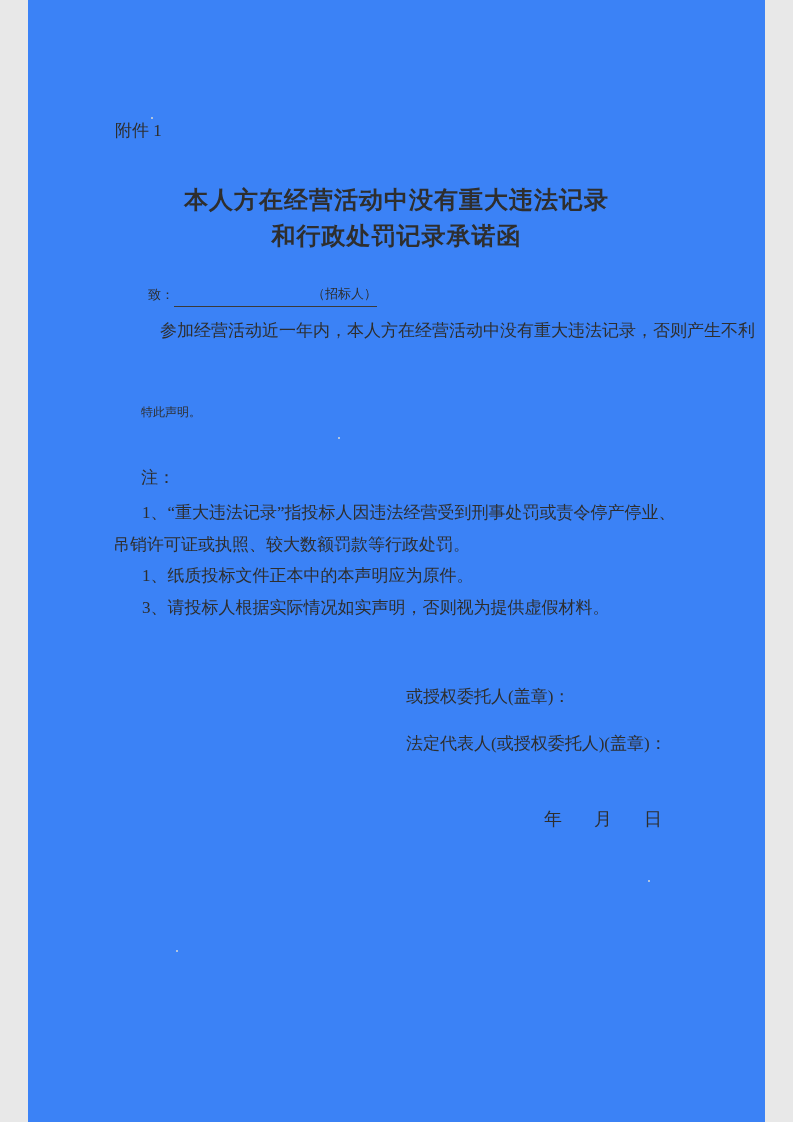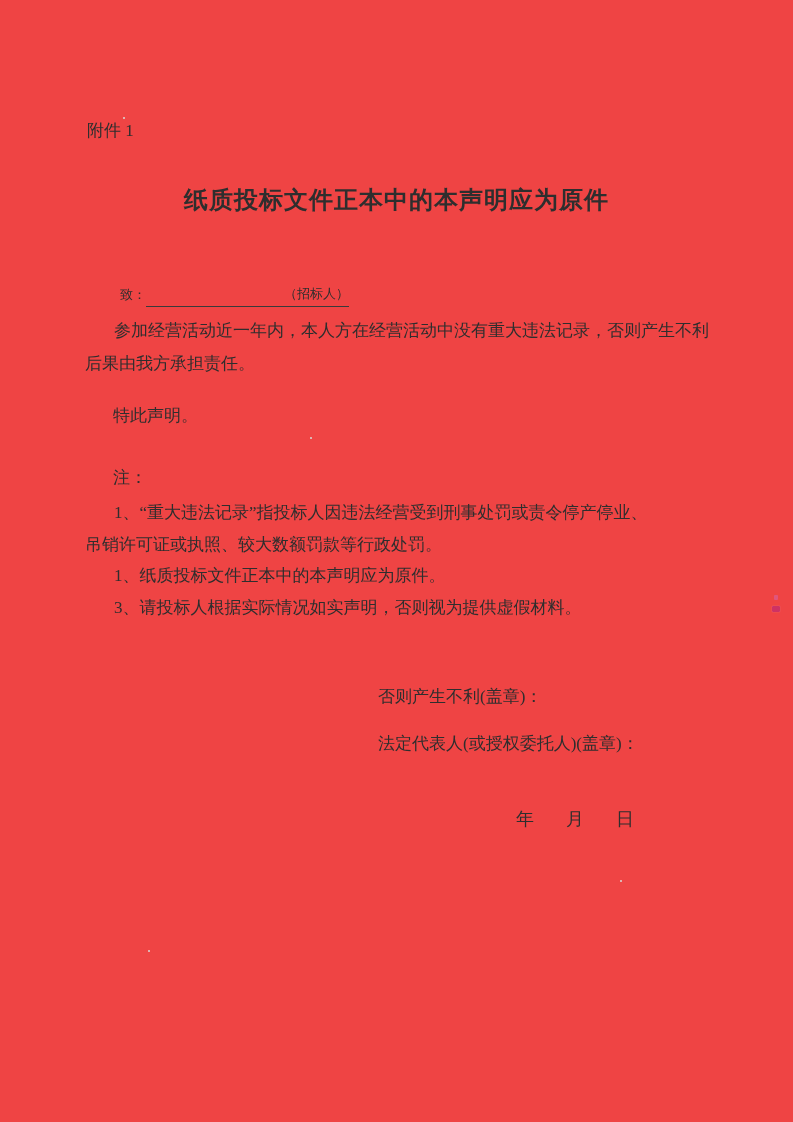--- a/index.html
+++ b/index.html
@@ -1,24 +1,24 @@
 <!DOCTYPE html>
 <html><head>
 <meta charset="utf-8">
 <style>
   * { margin: 0; padding: 0; box-sizing: border-box; }
   html, body { background: #e8e8e8; }
   body { font-family: "Liberation Serif", "DejaVu Serif", serif; }
 
   .page {
     position: relative;
-    width: 793px;
+    width: 737px;
     height: 1122px;
     margin: 0 auto;
-    background: #ef4444;
+    background: #3b82f6;
     color: #2e2e2e;
     overflow: hidden;
   }
 
   .attachment-label {
     position: absolute;
     left: 87px;
     top: 120px;
     font-size: 17px;
     line-height: 22px;
@@ -58,28 +58,28 @@
   }
 
   .paragraph {
     position: absolute;
     left: 85px;
     top: 314px;
     width: 640px;
     font-size: 17px;
     line-height: 33px;
   }
-  .paragraph .line { white-space: nowrap; }
+  .paragraph .line { white-space: nowrap; margin-left: 18px; }
   .indent { padding-left: 29px; }
 
   .declaration {
     position: absolute;
     left: 113px;
     top: 404px;
-    font-size: 17px;
+    font-size: 12px;
   }
 
   .note-label {
     position: absolute;
     left: 113px;
     top: 466px;
     font-size: 17px;
   }
 
   .notes {
@@ -144,44 +144,44 @@
   .s4 { left: 620px; top: 880px; }
 </style>
 </head>
 <body>
 
 <div class="page">
 
   <div class="attachment-label">附件 1</div>
 
   <div class="doc-title">
-    <div>纸质投标文件正本中的本声明应为原件</div>
+    <div>本人方在经营活动中没有重大违法记录</div>
+    <div>和行政处罚记录承诺函</div>
   </div>
 
   <div class="salutation">
     <span>致：</span><span class="underlined"><span class="blank"></span><span>（招标人）</span></span>
   </div>
 
   <div class="paragraph">
     <div class="line indent">参加经营活动近一年内，本人方在经营活动中没有重大违法记录，否则产生不利</div>
-    <div class="line">后果由我方承担责任。</div>
   </div>
 
   <div class="declaration">特此声明。</div>
 
   <div class="note-label">注：</div>
 
   <div class="notes">
     <div class="line indent">1、“重大违法记录”指投标人因违法经营受到刑事处罚或责令停产停业、</div>
     <div class="line">吊销许可证或执照、较大数额罚款等行政处罚。</div>
     <div class="line indent">1、纸质投标文件正本中的本声明应为原件。</div>
     <div class="line indent">3、请投标人根据实际情况如实声明，否则视为提供虚假材料。</div>
   </div>
 
-  <div class="sig-bidder">否则产生不利(盖章)：</div>
+  <div class="sig-bidder">或授权委托人(盖章)：</div>
 
   <div class="sig-legal">法定代表人(或授权委托人)(盖章)：</div>
 
   <div class="sig-date">
     <span>年</span>
     <span>月</span>
     <span>日</span>
   </div>
 
   <div class="red-mark-1"></div>

